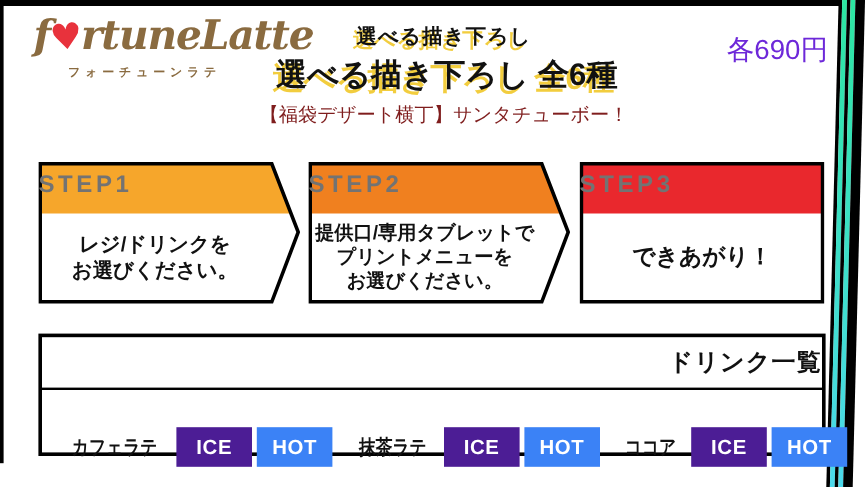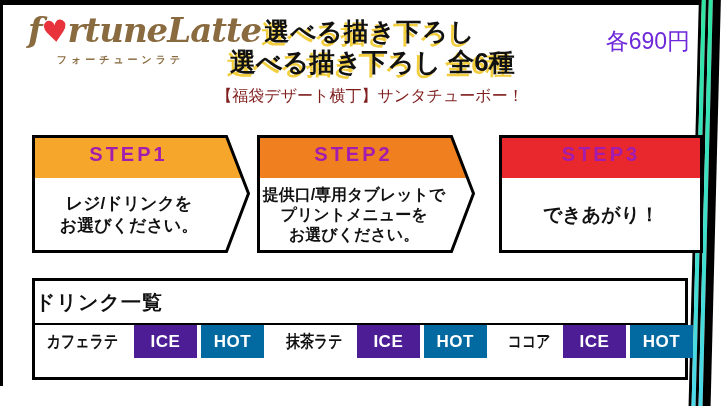--- a/index.html
+++ b/index.html
@@ -26,64 +26,64 @@
   .logo-script{
     font-family:"DejaVu Serif","Liberation Serif",serif;
     font-style:italic;font-weight:bold;font-size:34px;line-height:40px;
     color:#8a6b40;letter-spacing:-1px;white-space:nowrap;
   }
   .logo-heart{color:#e8323c;font-style:normal;font-size:30px;display:inline-block;transform:rotate(-6deg);}
   .logo-kana{margin-top:1px;font-size:10px;font-weight:bold;color:#8a6b40;letter-spacing:4px;}
 
   .title{position:absolute;left:230px;top:16px;width:280px;text-align:center;
          font-weight:bold;color:#111;}
-  .title .l1{font-size:25px;line-height:30px;letter-spacing:1px;
+  .title .l1{font-size:17px;line-height:30px;letter-spacing:1px;
              text-shadow:-3px 3px 0 #f2cd3e;white-space:nowrap;}
   .title .l2{font-size:26px;line-height:32px;letter-spacing:0px;
              text-shadow:-3px 3px 0 #f2cd3e;white-space:nowrap;}
   .subtitle{position:absolute;left:160px;top:86px;width:420px;text-align:center;
             font-size:16px;font-weight:normal;color:#7f1d1d;white-space:nowrap;}
   .price{position:absolute;left:560px;top:26px;width:130px;text-align:right;
          font-size:23px;font-weight:normal;color:#6d28d9;white-space:nowrap;}
 
   
   .step{position:absolute;top:135px;height:117px;}
   .step svg{position:absolute;left:0;top:0;}
   .step .head-label{
-    position:absolute;left:0;top:8px;width:193px;text-align:center;
-    color:#a21caf;font-size:20px;font-weight:bold;letter-spacing:3px;
+    position:absolute;left:0;top:8px;width:193px;
+    color:#737373;font-size:20px;font-weight:bold;letter-spacing:3px;
   }
   .step .body{
     position:absolute;left:2px;top:46px;width:190px;height:68px;
     display:flex;flex-direction:column;justify-content:center;align-items:center;
     font-weight:bold;color:#111;
   }
   .step .body div{font-size:16px;line-height:20px;white-space:nowrap;}
   #step1{left:32px;width:218px;}
   #step2{left:257px;width:218px;}
-  #step3{left:483px;width:204px;margin-left:16px;}
+  #step3{left:483px;width:204px;}
   #step3 .head-label{width:204px;}
   #step3 .body{width:200px;}
   #step3 .body div{font-size:19px;}
   #step1 .body div{font-size:17px;line-height:22px;}
 
   
   .drinks{position:absolute;left:32px;top:278px;width:656px;height:102px;
           border:3px solid #000;background:#fff;box-sizing:border-box;}
-  .drinks-title{height:42px;line-height:42px;text-align:left;
+  .drinks-title{height:42px;line-height:42px;text-align:right;
                 font-size:20px;font-weight:bold;letter-spacing:1px;color:#111;
                 border-bottom:2px solid #000;}
-  .drinks-row{height:64px;display:flex;align-items:flex-start;}
+  .drinks-row{height:64px;display:flex;align-items:flex-end;padding-left:13px;}
   .drink-group{display:flex;align-items:center;}
   .drink-name{font-size:17px;font-weight:bold;color:#111;white-space:nowrap;
               transform:scaleX(.82);transform-origin:center;margin:0 4px;}
   .opt{width:63px;height:33px;margin-left:4px;display:flex;align-items:center;justify-content:center;
        color:#fff;font-size:17px;font-weight:bold;letter-spacing:.5px;}
   .opt.ice{background:#4c1d95;}
-  .opt.hot{background:#0369a1;}
+  .opt.hot{background:#3b82f6;}
   .drink-group + .drink-group{margin-left:12px;}
 </style>
 </head>
 <body>
 
 <div class="frame-top"></div>
 <div class="frame-left"></div>
 <div class="edge">
   <div class="s s1"></div>
   <div class="s s2"></div>

